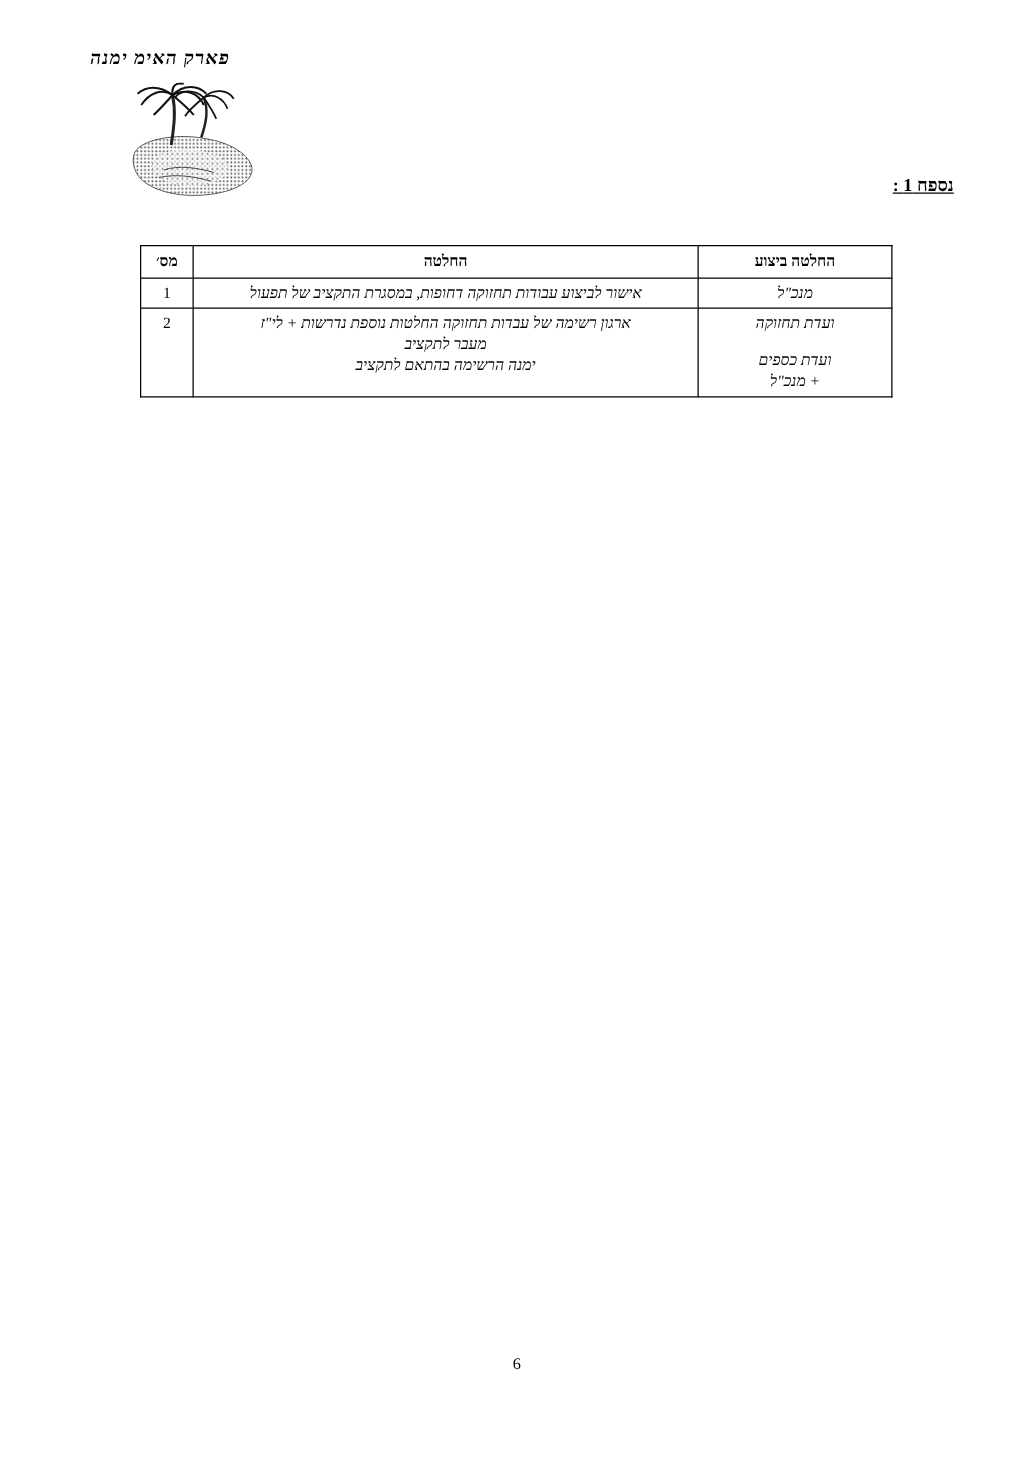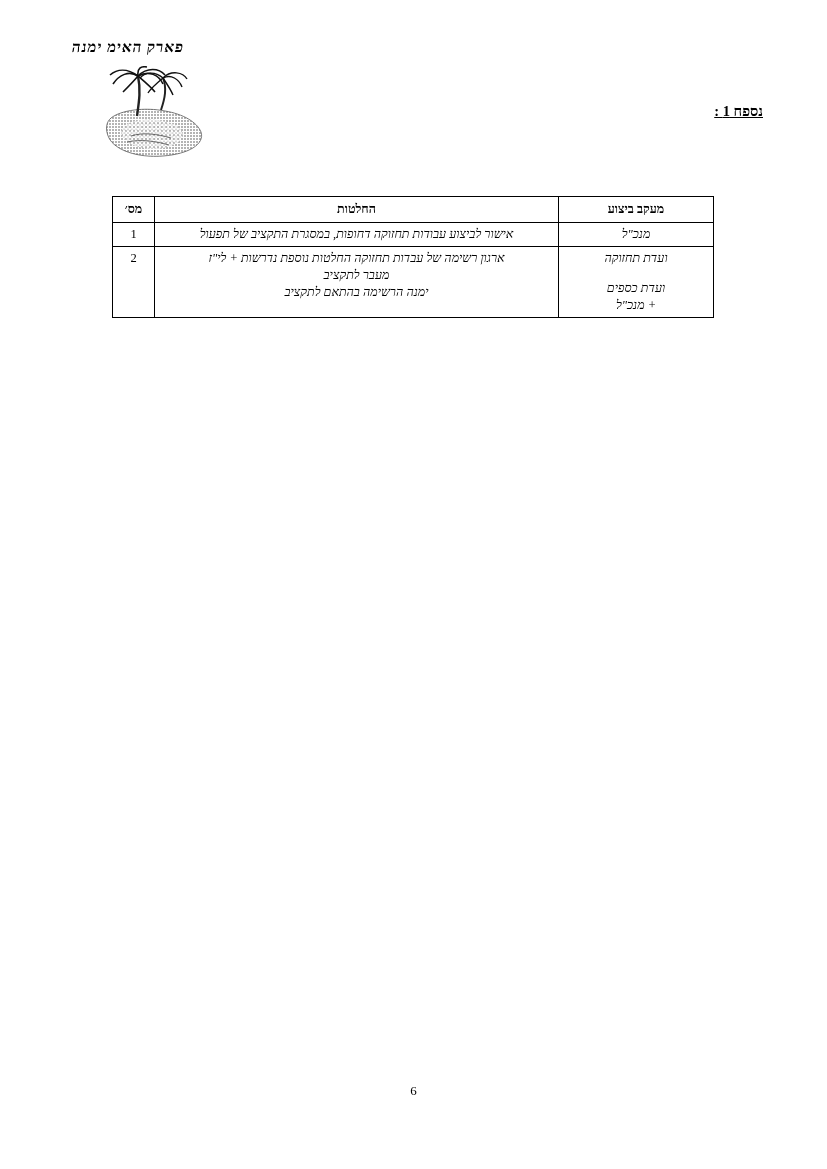--- a/index.html
+++ b/index.html
@@ -57,20 +57,21 @@
     width: 480px;
     text-align: right;
     direction: rtl;
   }
   .title-line {
     font-size: 14.5px;
     font-weight: bold;
     text-decoration: underline;
     line-height: 23px;
     white-space: nowrap;
+    margin-top: 38px;
   }
 
   
   .table-wrap {
     position: absolute;
     top: 196px;
     right: 113px;
     width: 601px;
   }
   table.decisions {
@@ -183,22 +184,22 @@
 
   <div class="table-wrap">
     <table class="decisions">
       <colgroup>
         <col class="col-follow">
         <col class="col-dec">
         <col class="col-num">
       </colgroup>
       <thead>
         <tr>
-          <th>מעקב ביצוע</th>
-          <th>החלטות</th>
+          <th>החלטה ביצוע</th>
+          <th>החלטה</th>
           <th>מס׳</th>
         </tr>
       </thead>
       <tbody>
         <tr>
           <td class="cell-follow">
             <span class="cell-line">מנכ"ל</span>
           </td>
           <td class="cell-dec">
             <span class="cell-line">אישור לביצוע עבודות תחזוקה דחופות, במסגרת התקציב של תפעול</span>

